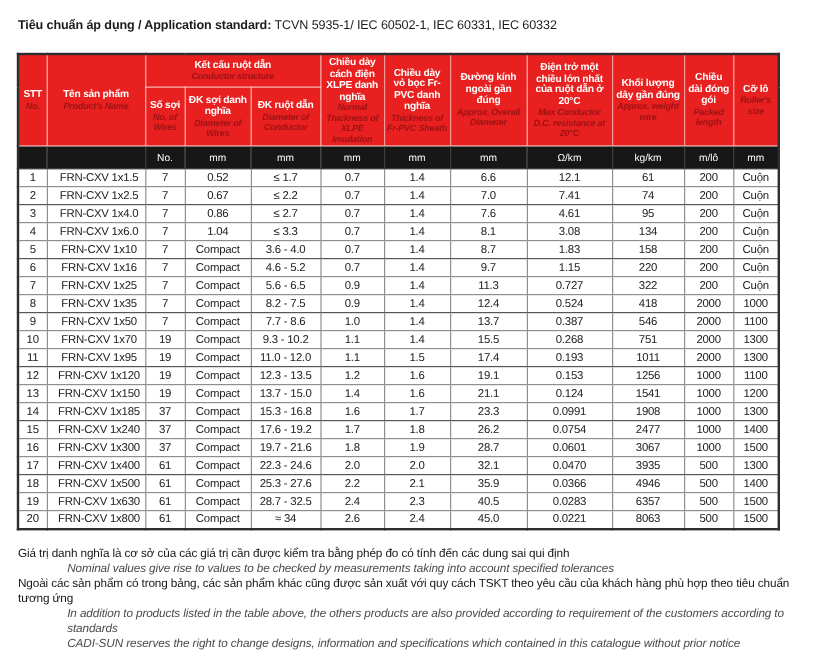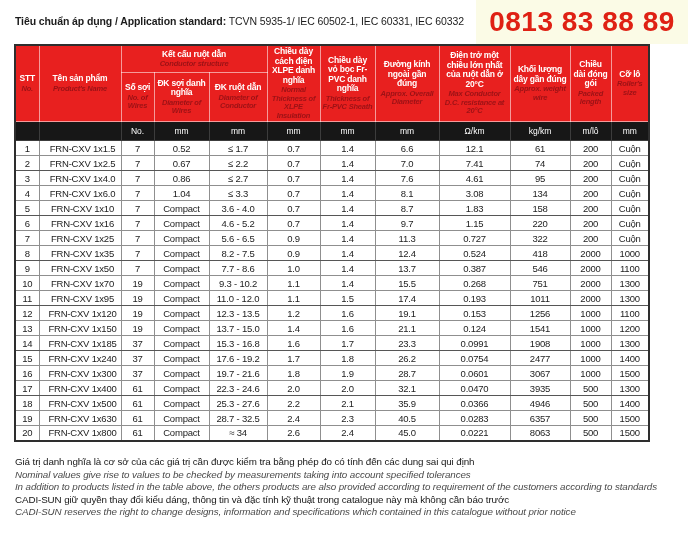--- a/index.html
+++ b/index.html
@@ -53,33 +53,30 @@
     border:1px solid var(--grid-gray,#8f8f8f);
     text-align:center;font-size:9.5px;height:15px;line-height:11px;
     letter-spacing:-0.2px;color:#222;padding:0 1px;white-space:nowrap;overflow:hidden;
   }
   tbody td.cell-name{text-align:center;padding-left:6px;}
   tbody tr:nth-child(3n+2) td{border-bottom-width:1.5px;border-bottom-color:#565656;}
 
   
   .footer{position:absolute;left:15px;top:456px;width:660px;}
   .note-vi{font-weight:normal;font-size:9.8px;line-height:12.5px;color:#161616;letter-spacing:-0.1px;}
-  .note-en{font-style:italic;font-size:9.8px;line-height:12.5px;color:#4a4a4a;letter-spacing:-0.1px;}
+  .note-en{font-style:italic;font-size:9.8px;line-height:12.5px;color:#4a4a4a;letter-spacing:-0.1px;margin-left:41px;}
 </style>
 </head>
 <body>
 
 <div class="page">
 
   <div class="topbar">
     <div class="standard-line">
       <span class="lbl">Tiêu chuẩn áp dụng / Application standard:</span><span> TCVN 5935-1/ IEC 60502-1, IEC 60331, IEC 60332</span>
-    </div>
-    <div class="phone-box">
-      <span>0813 83 88 89</span>
     </div>
   </div>
 
   <table class="spec">
     <colgroup>
       <col style="width:24px">
         <col style="width:82px">
         <col style="width:33px">
         <col style="width:55px">
       <col style="width:58px">
@@ -443,18 +440,18 @@
           <td>8063</td>
           <td>500</td>
           <td>1500</td>
         </tr>
       </tbody>
   </table>
 
   <div class="footer">
     <div class="note-vi">Giá trị danh nghĩa là cơ sở của các giá trị cần được kiểm tra bằng phép đo có tính đến các dung sai qui định</div>
     <div class="note-en">Nominal values give rise to values to be checked by measurements taking into account specified tolerances</div>
+    <div class="note-vi">Ngoài các sản phẩm có trong bảng, các sản phẩm khác cũng được sản xuất với quy cách TSKT theo yêu cầu của khách hàng phù hợp theo tiêu chuẩn tương ứng</div>
     <div class="note-en">In addition to products listed in the table above, the others products are also provided according to requirement of the customers according to standards</div>
-    <div class="note-vi">CADI-SUN giữ quyền thay đổi kiểu dáng, thông tin và đặc tính kỹ thuật trong catalogue này mà không cần báo trước</div>
     <div class="note-en">CADI-SUN reserves the right to change designs, information and specifications which contained in this catalogue without prior notice</div>
   </div>
 
 </div>
 
 </body></html>

